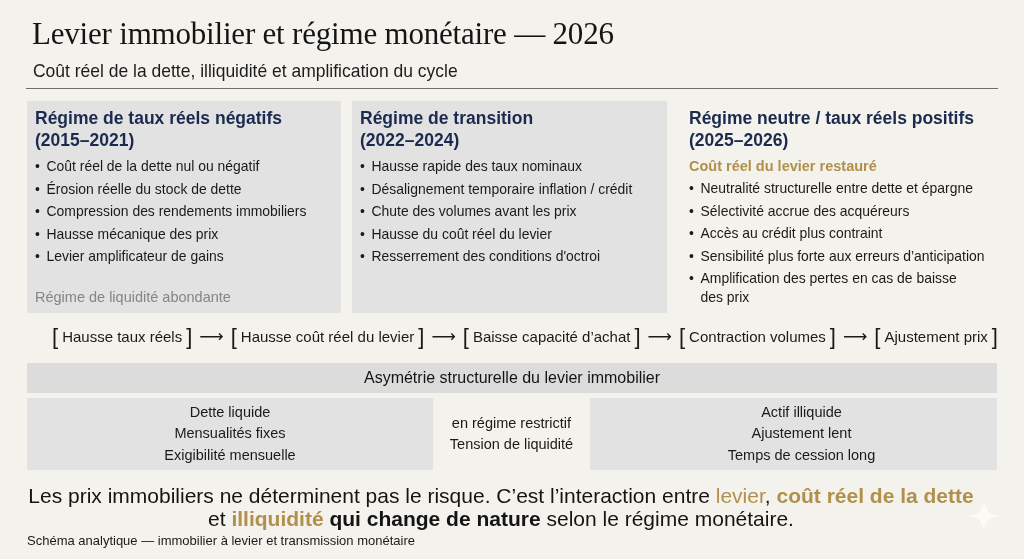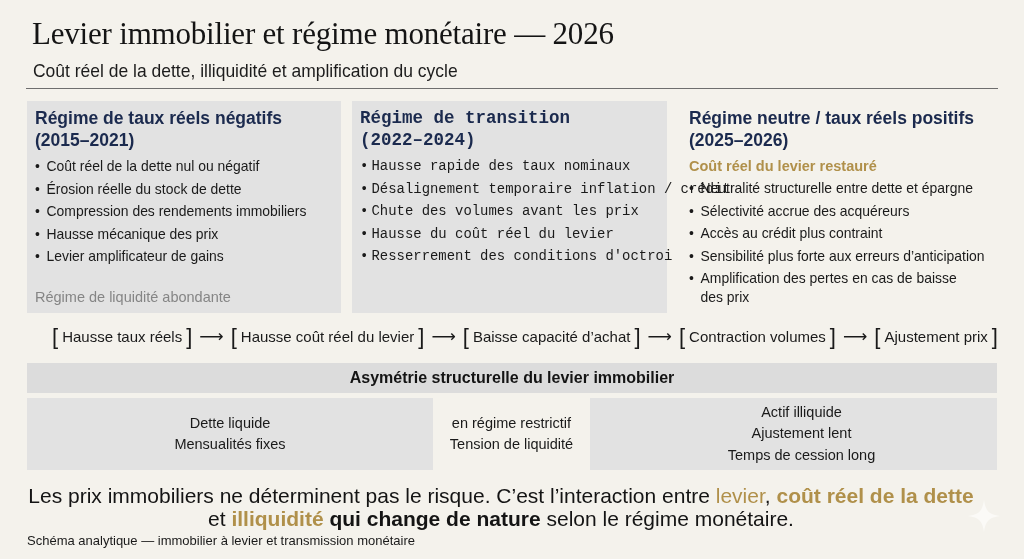--- a/index.html
+++ b/index.html
@@ -50,21 +50,21 @@
     .chain {
       position: absolute; top: 326px; left: 52px; right: 40px;
       font-size: 15px; color: #1a1a1a; display: flex; align-items: center; white-space: nowrap;
     }
     .chain .br { font-size: 22px; font-weight: 300; line-height: 20px; }
     .chain .step { display: flex; align-items: center; gap: 4px; }
     .chain .arrow { margin: 0 7px; font-size: 17px; }
     .asym-header {
       position: absolute; left: 27px; top: 363px; width: 970px; height: 30px;
       background: #dcdcdc; text-align: center; line-height: 30px;
-      font-size: 16px; font-weight: bold; color: #141414;
+      font-size: 16px; font-weight: normal; color: #141414;
     }
     .cell {
       position: absolute; top: 398px; height: 72px;
       display: flex; flex-direction: column; justify-content: center; align-items: center;
       font-size: 14.5px; line-height: 21.5px; color: #1a1a1a; text-align: center;
     }
     .cell.grey { background: #e2e2e2; }
     .statement {
       position: absolute; left: 0; width: 1002px; top: 484px;
       text-align: center; font-size: 21px; line-height: 23px; color: #141414;
@@ -92,21 +92,21 @@
   <ul>
     <li>Coût réel de la dette nul ou négatif</li>
     <li>Érosion réelle du stock de dette</li>
     <li>Compression des rendements immobiliers</li>
     <li>Hausse mécanique des prix</li>
     <li>Levier amplificateur de gains</li>
   </ul>
   <div class="panel-note">Régime de liquidité abondante</div>
 </div>
 
-<div class="panel grey" style="left:352px; width:315px;font-family:Liberation Mono, monospace;">
+<div class="panel grey" style="left:352px; width:315px;">
   <h2>
     <span>Régime de transition</span><br>
     <span>(2022–2024)</span>
   </h2>
   <ul>
     <li>Hausse rapide des taux nominaux</li>
     <li>Désalignement temporaire inflation / crédit</li>
     <li>Chute des volumes avant les prix</li>
     <li>Hausse du coût réel du levier</li>
     <li>Resserrement des conditions d'octroi</li>
@@ -157,20 +157,21 @@
     <span class="br">[</span>
     <span>Ajustement prix</span>
     <span class="br">]</span>
   </span>
 </div>
 
 <div class="asym-header">Asymétrie structurelle du levier immobilier</div>
 <div class="cell grey" style="left:27px; width:406px;">
   <span>Dette liquide</span>
   <span>Mensualités fixes</span>
+  <span>Exigibilité mensuelle</span>
 </div>
 <div class="cell" style="left:433px; width:157px;">
   <span>en régime restrictif</span>
   <span>Tension de liquidité</span>
 </div>
 <div class="cell grey" style="left:590px; width:407px;padding-left:16px;">
   <span>Actif illiquide</span>
   <span>Ajustement lent</span>
   <span>Temps de cession long</span>
 </div>

